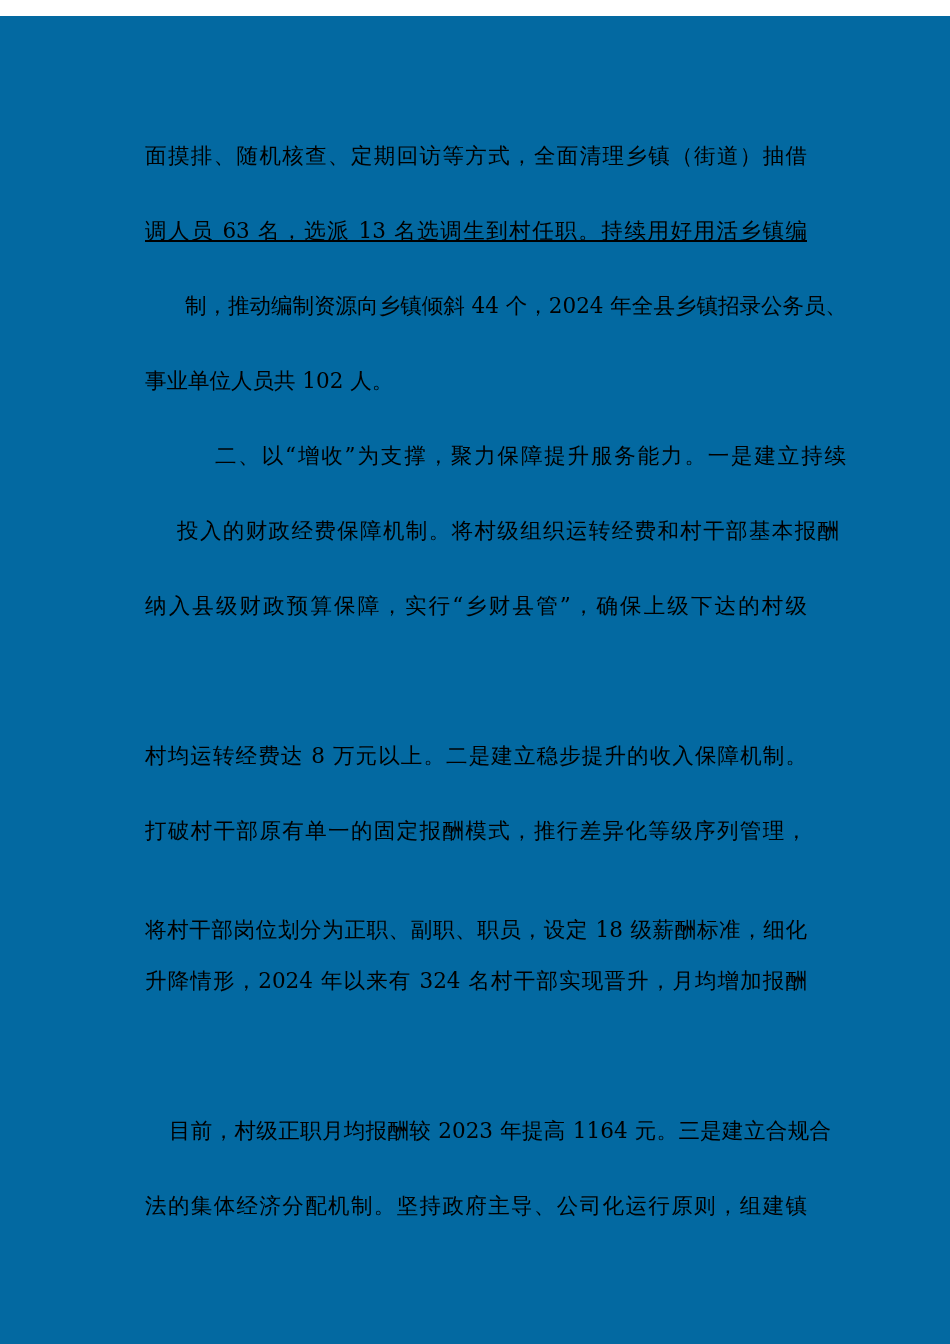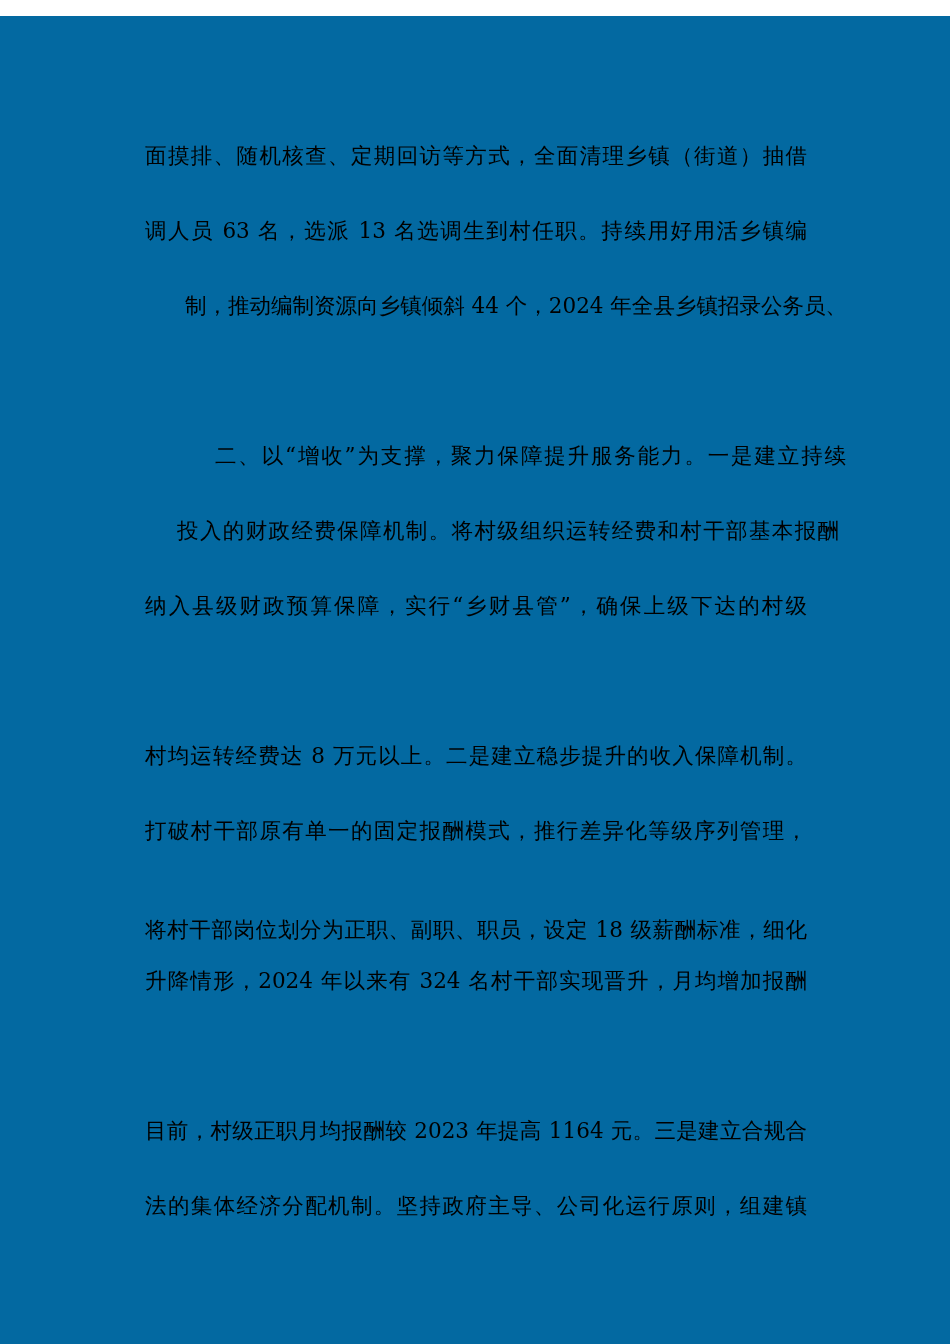--- a/index.html
+++ b/index.html
@@ -42,24 +42,25 @@
       left: 176px;
       width: 631px;
       margin-left: 39px;
     }
   </style>
 </head>
 <body>
 
 <div class="page">
   <div class="line" style="top:123px;">面摸排、随机核查、定期回访等方式，全面清理乡镇（街道）抽借</div>
-  <div class="line" style="top:198px;">调人员 63 名，选派 13 名选调生到村任职。持续用好用活乡镇编</div>
+  <div class="line" style="top:198px;text-decoration:underline;">调人员 63 名，选派 13 名选调生到村任职。持续用好用活乡镇编</div>
   <div class="line" style="top:273px;margin-left:40px;">制，推动编制资源向乡镇倾斜 44 个，2024 年全县乡镇招录公务员、</div>
+  <div class="line last" style="top:348px;">事业单位人员共 102 人。</div>
   <div class="line indent" style="top:423px;">二、以“增收”为支撑，聚力保障提升服务能力。一是建立持续</div>
   <div class="line" style="top:498px;margin-left:32px;">投入的财政经费保障机制。将村级组织运转经费和村干部基本报酬</div>
   <div class="line" style="top:573px;">纳入县级财政预算保障，实行“乡财县管”，确保上级下达的村级</div>
   <div class="line" style="top:723px;">村均运转经费达 8 万元以上。二是建立稳步提升的收入保障机制。</div>
   <div class="line" style="top:798px;">打破村干部原有单一的固定报酬模式，推行差异化等级序列管理，</div>
   <div class="line" style="top:873px;margin-top:24px;">将村干部岗位划分为正职、副职、职员，设定 18 级薪酬标准，细化</div>
   <div class="line" style="top:948px;">升降情形，2024 年以来有 324 名村干部实现晋升，月均增加报酬</div>
-  <div class="line" style="top:1098px;">目前，村级正职月均报酬较 2023 年提高 1164 元。三是建立合规合</div>
+  <div class="line" style="top:1098px;margin-left:24px;">目前，村级正职月均报酬较 2023 年提高 1164 元。三是建立合规合</div>
   <div class="line" style="top:1173px;">法的集体经济分配机制。坚持政府主导、公司化运行原则，组建镇</div>
 </div>
 
 </body></html>

